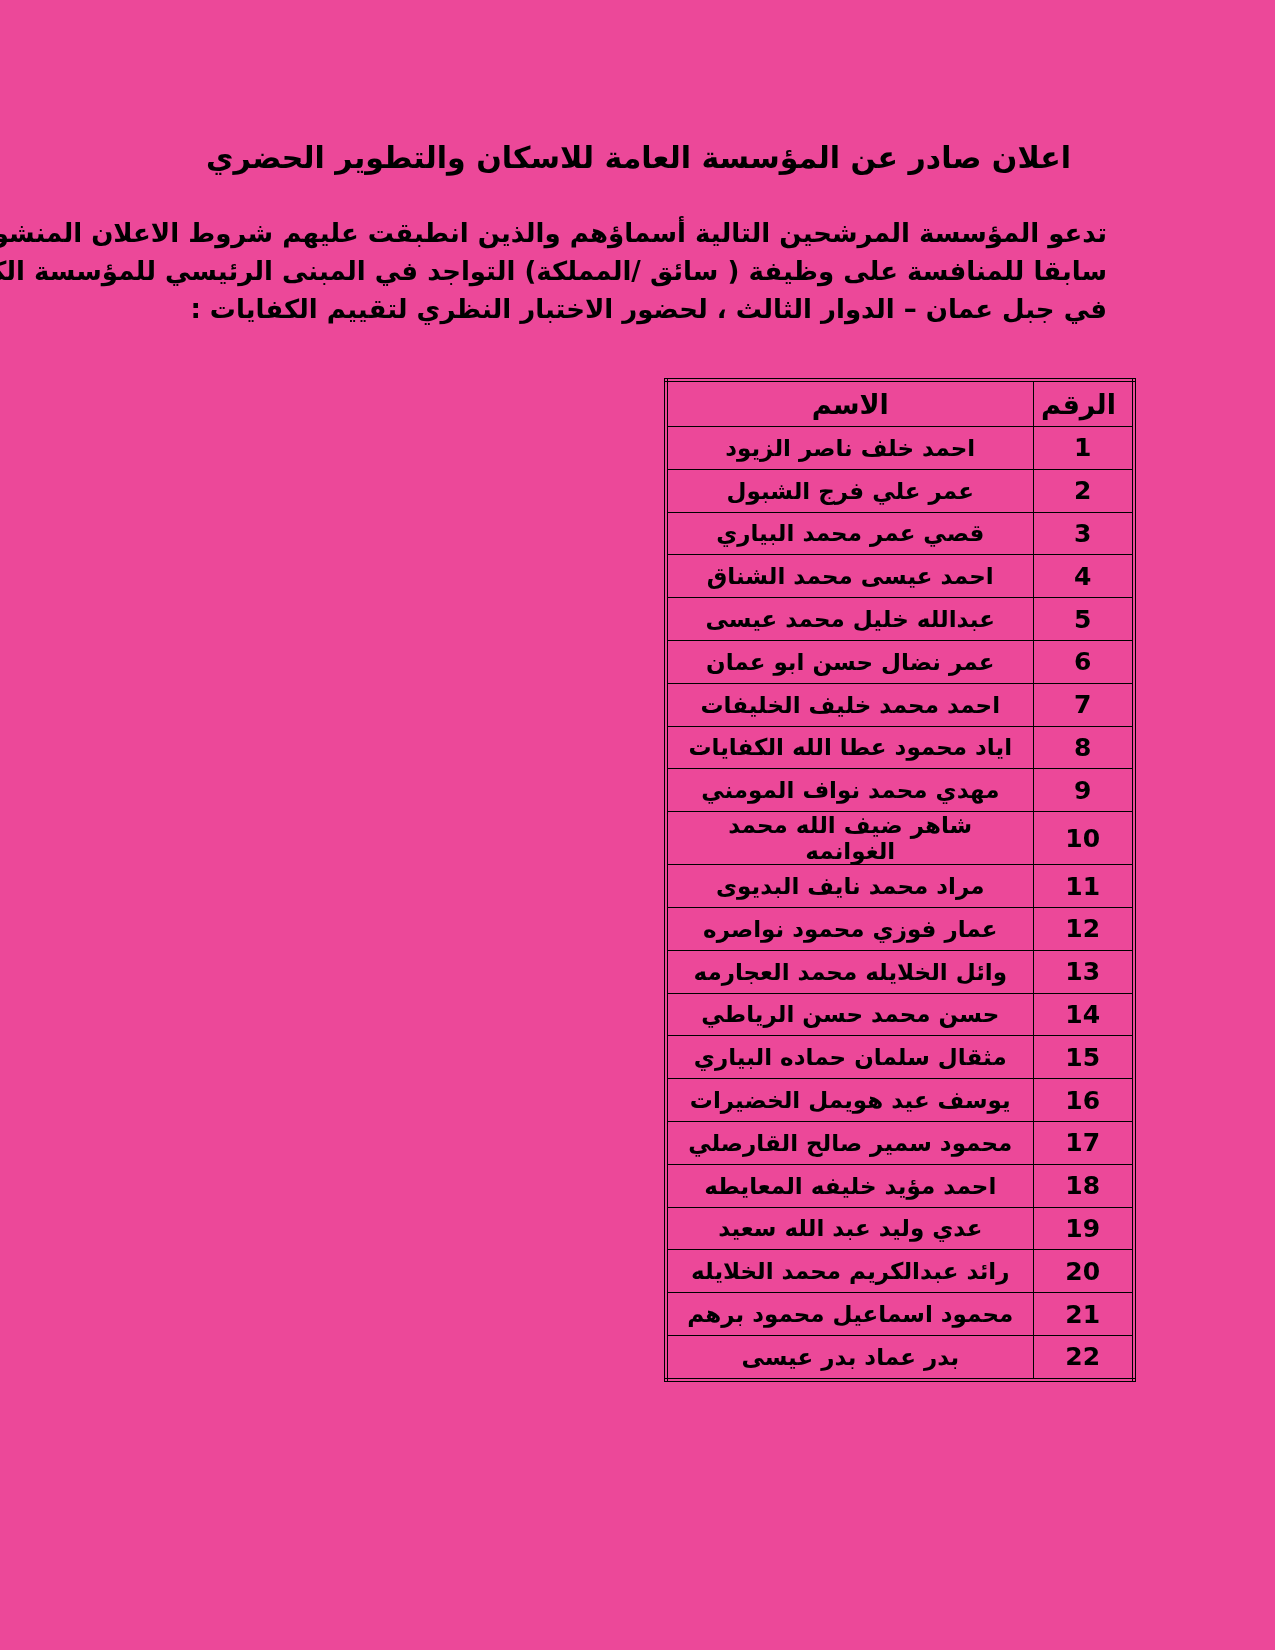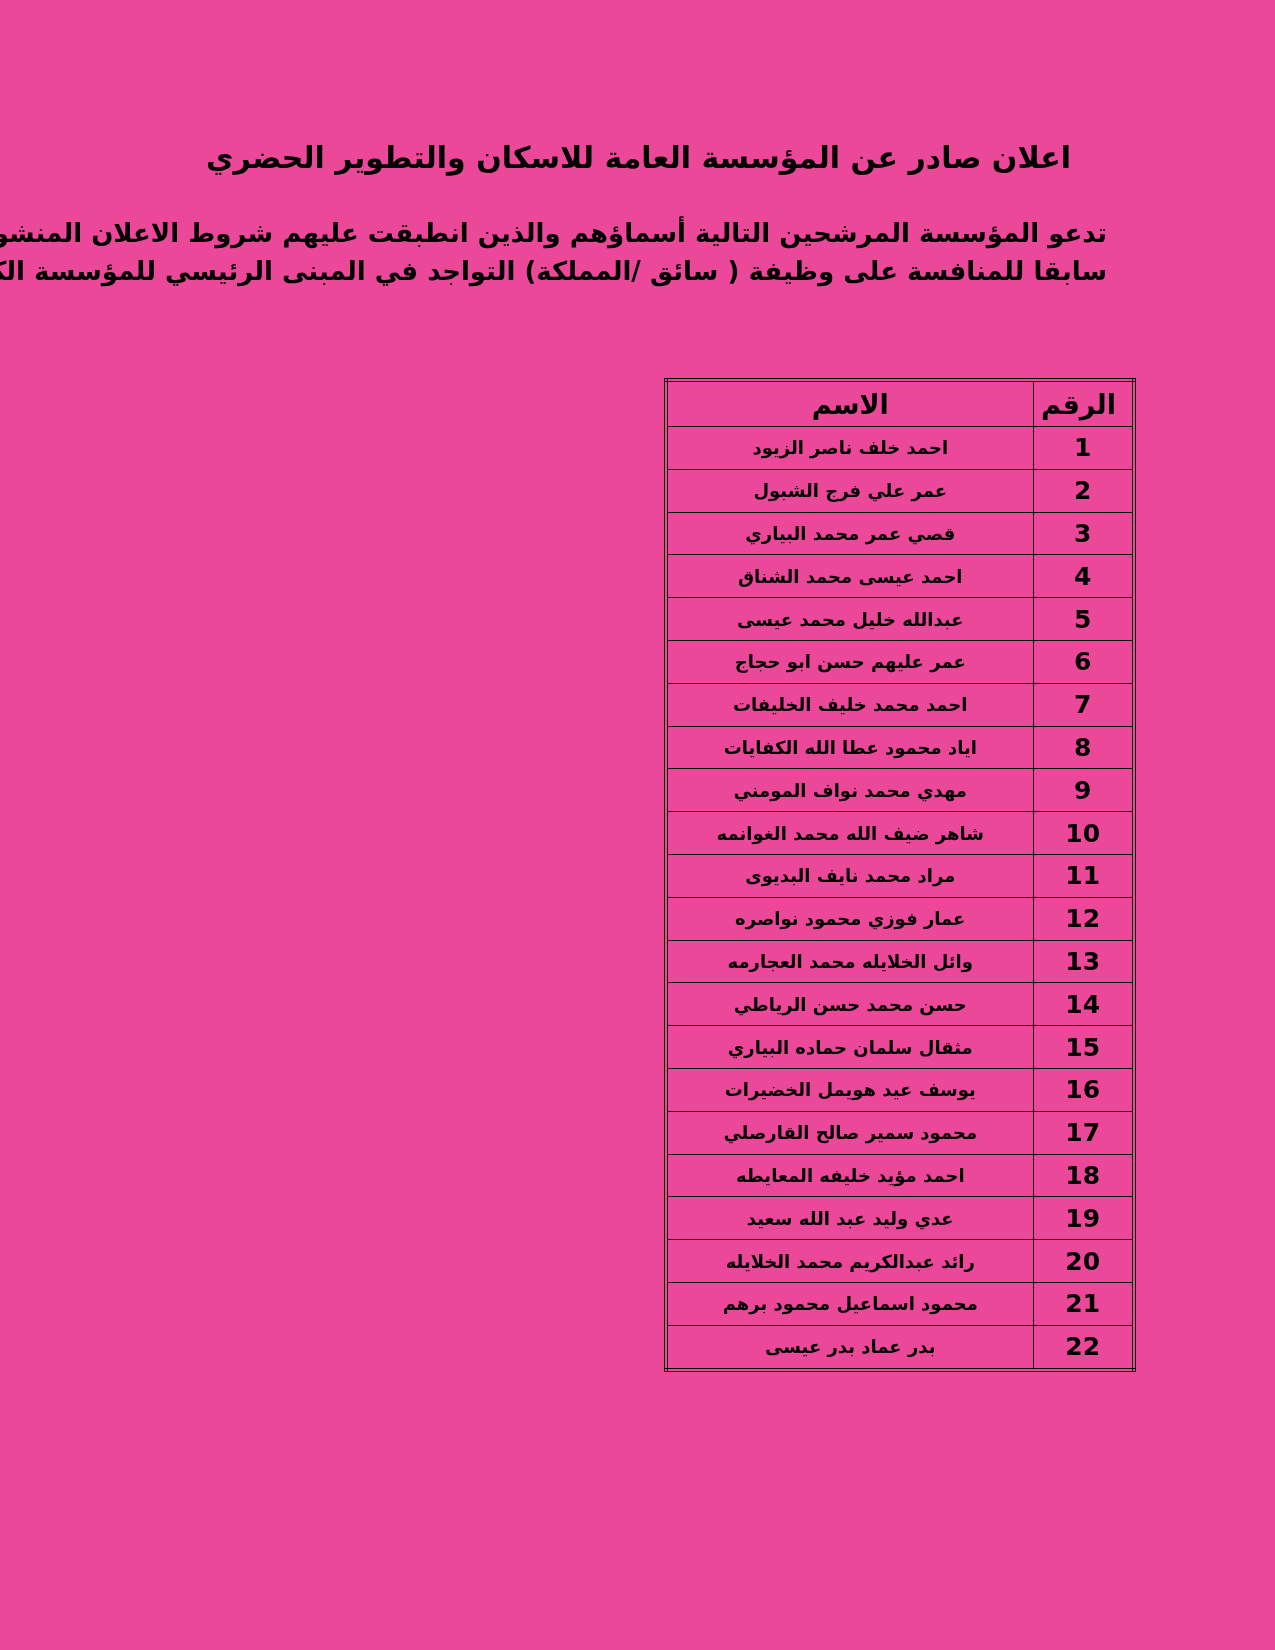--- a/index.html
+++ b/index.html
@@ -69,35 +69,36 @@
     font-weight: bold;
   }
   table.candidates td {
     height: 41.8px;
     font-weight: bold;
   }
   td.cell-number {
     font-size: 25px;
   }
   td.cell-name {
-    font-size: 18px;
+    font-size: 23px;
   }
   col.col-number { width: 101px; }
   col.col-name   { width: 367px; }
 </style>
 </head>
 <body>
 
 <div class="page">
 
   <div class="doc-title">اعلان صادر عن المؤسسة العامة للاسكان والتطوير الحضري</div>
 
   <div class="intro">
     <div class="intro-line">تدعو المؤسسة  المرشحين التالية أسماؤهم والذين انطبقت عليهم شروط الاعلان المنشور</div>
     <div class="intro-line">سابقا  للمنافسة على وظيفة ( سائق /المملكة) التواجد في المبنى الرئيسي للمؤسسة  الكائن</div>
+    <div class="intro-line last">في  جبل عمان – الدوار الثالث ، لحضور الاختبار النظري لتقييم الكفايات :</div>
   </div>
 
   <table class="candidates">
     <colgroup>
       <col class="col-number">
       <col class="col-name">
     </colgroup>
     <thead>
       <tr>
         <th>الرقم</th>
@@ -125,21 +126,21 @@
       <td class="cell-name">احمد عيسى محمد الشناق</td>
     </tr>
 
     <tr>
       <td class="cell-number">5</td>
       <td class="cell-name">عبدالله خليل محمد عيسى</td>
     </tr>
 
     <tr>
       <td class="cell-number">6</td>
-      <td class="cell-name">عمر عليهم حسن ابو حجاج</td>
+      <td class="cell-name">عمر نضال حسن ابو عمان</td>
     </tr>
 
     <tr>
       <td class="cell-number">7</td>
       <td class="cell-name">احمد محمد خليف الخليفات</td>
     </tr>
 
     <tr>
       <td class="cell-number">8</td>
       <td class="cell-name">اياد محمود عطا الله الكفايات</td>

